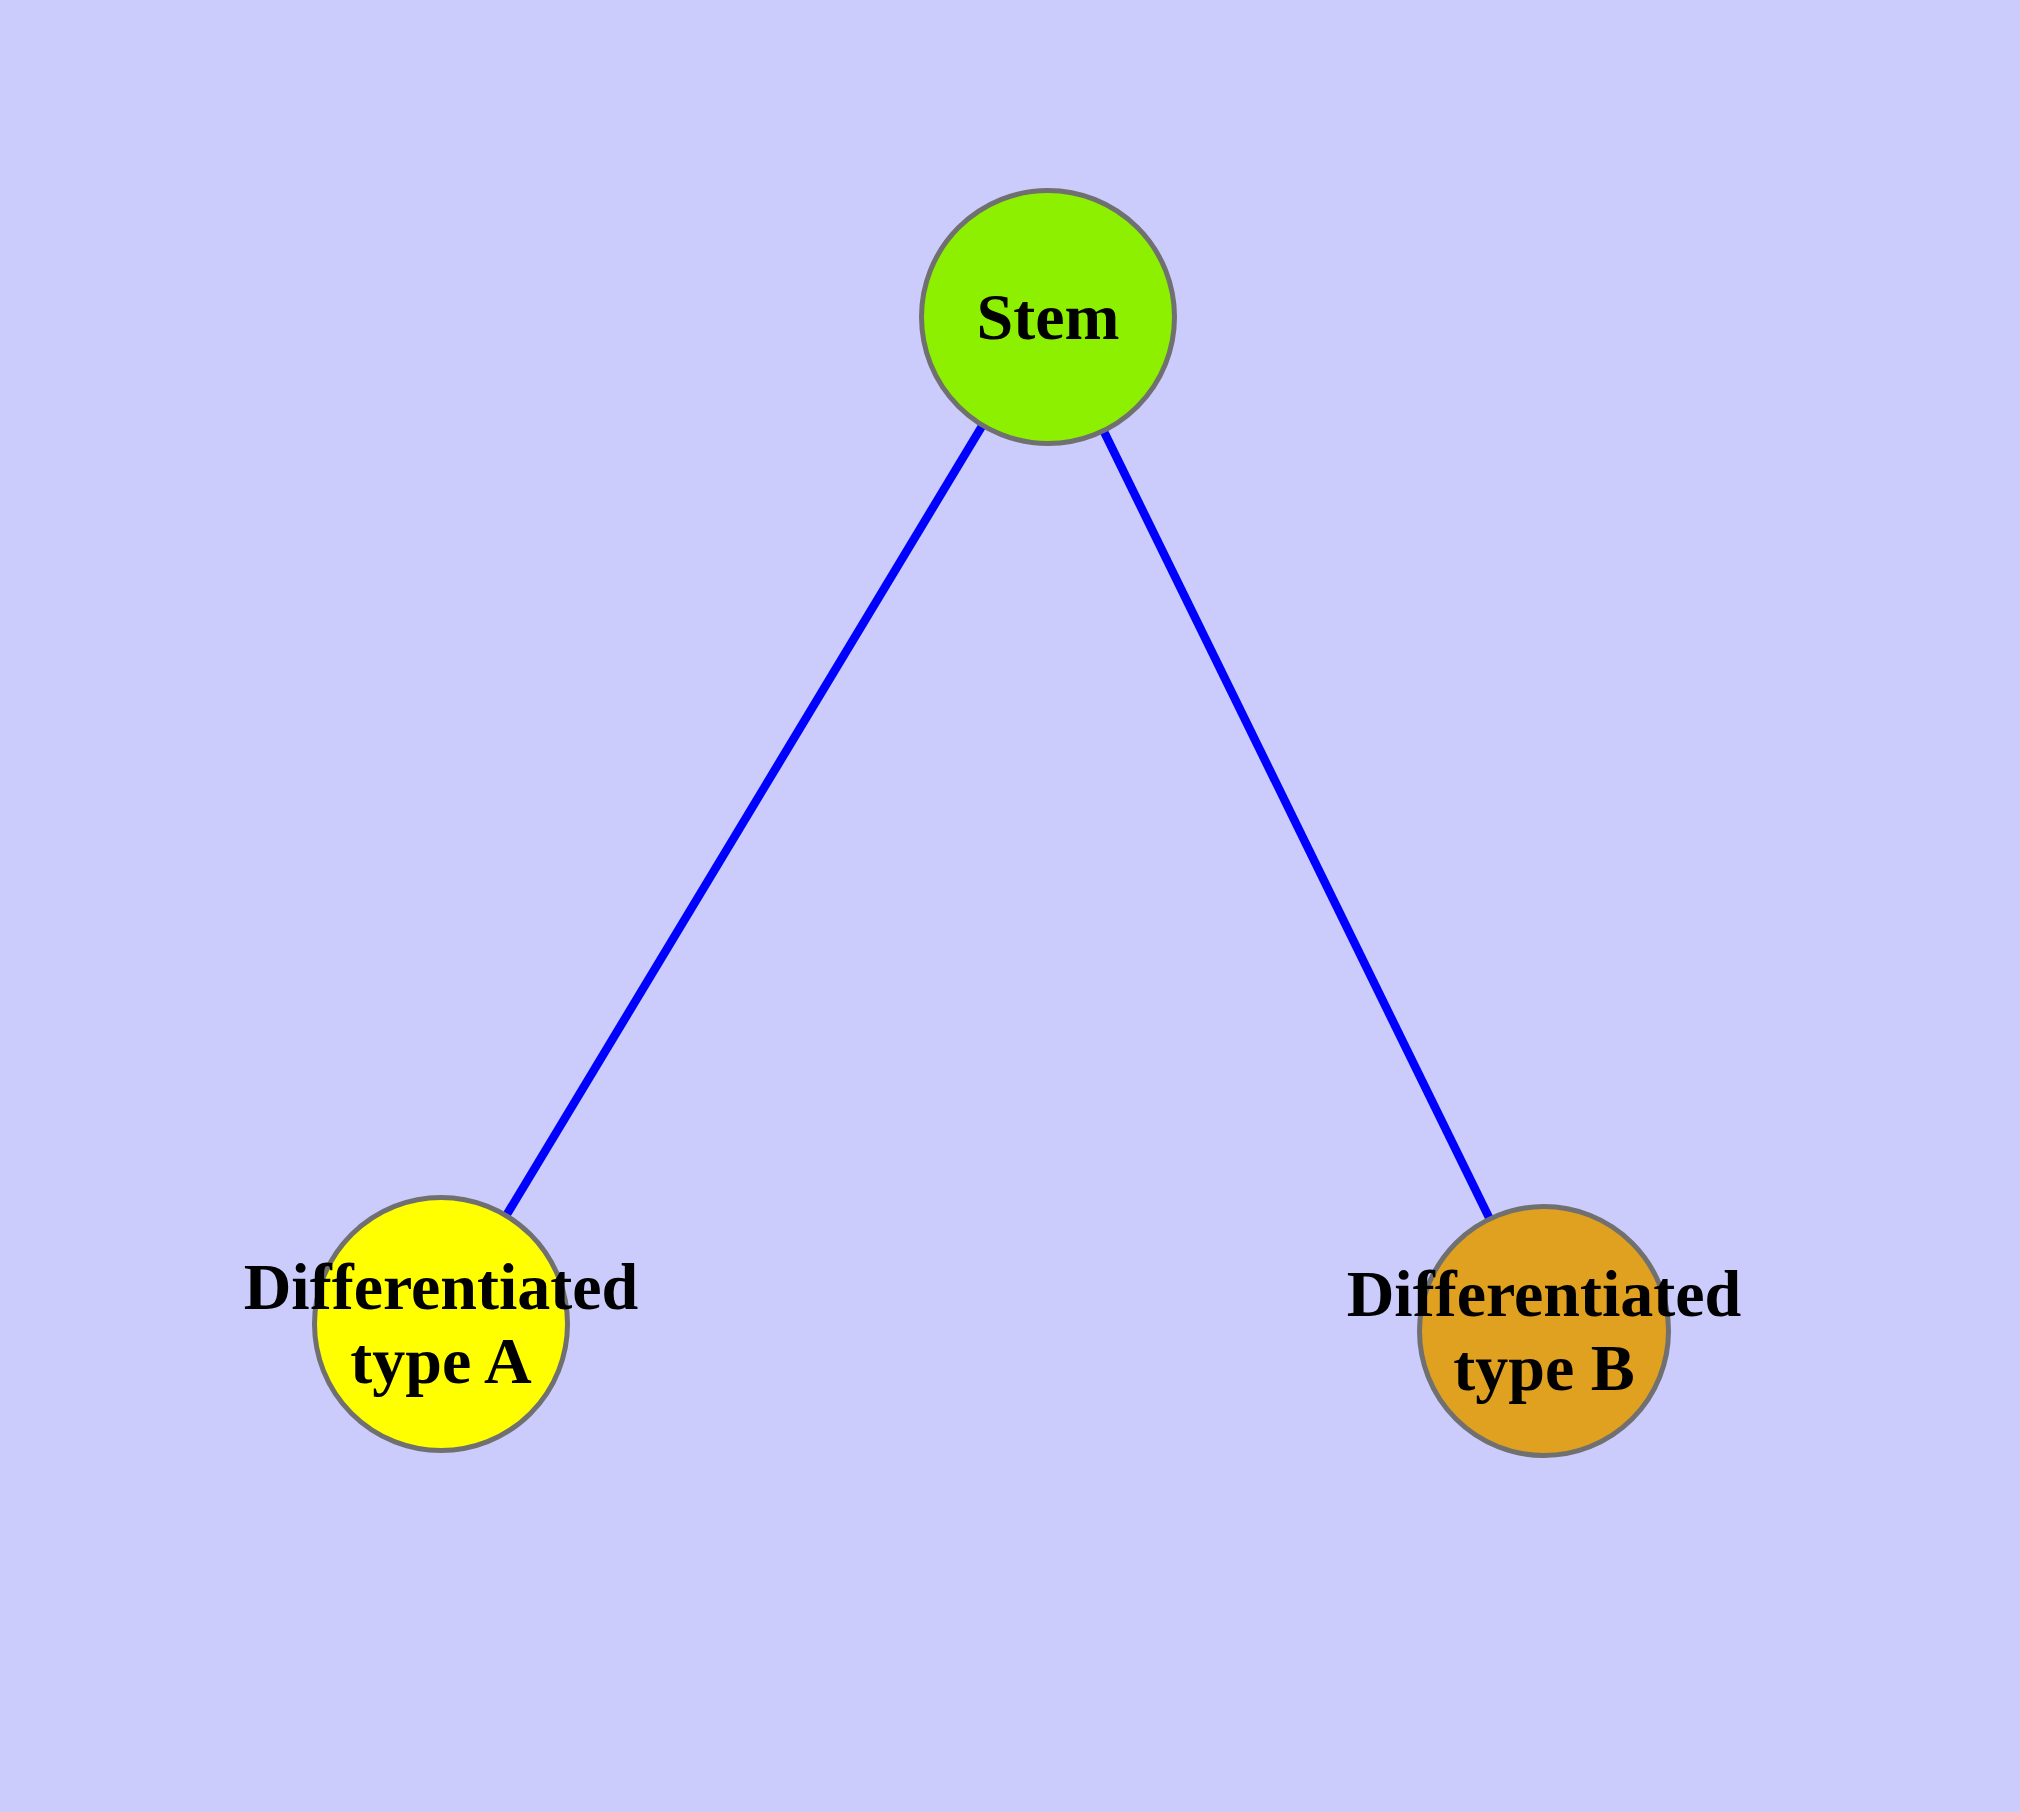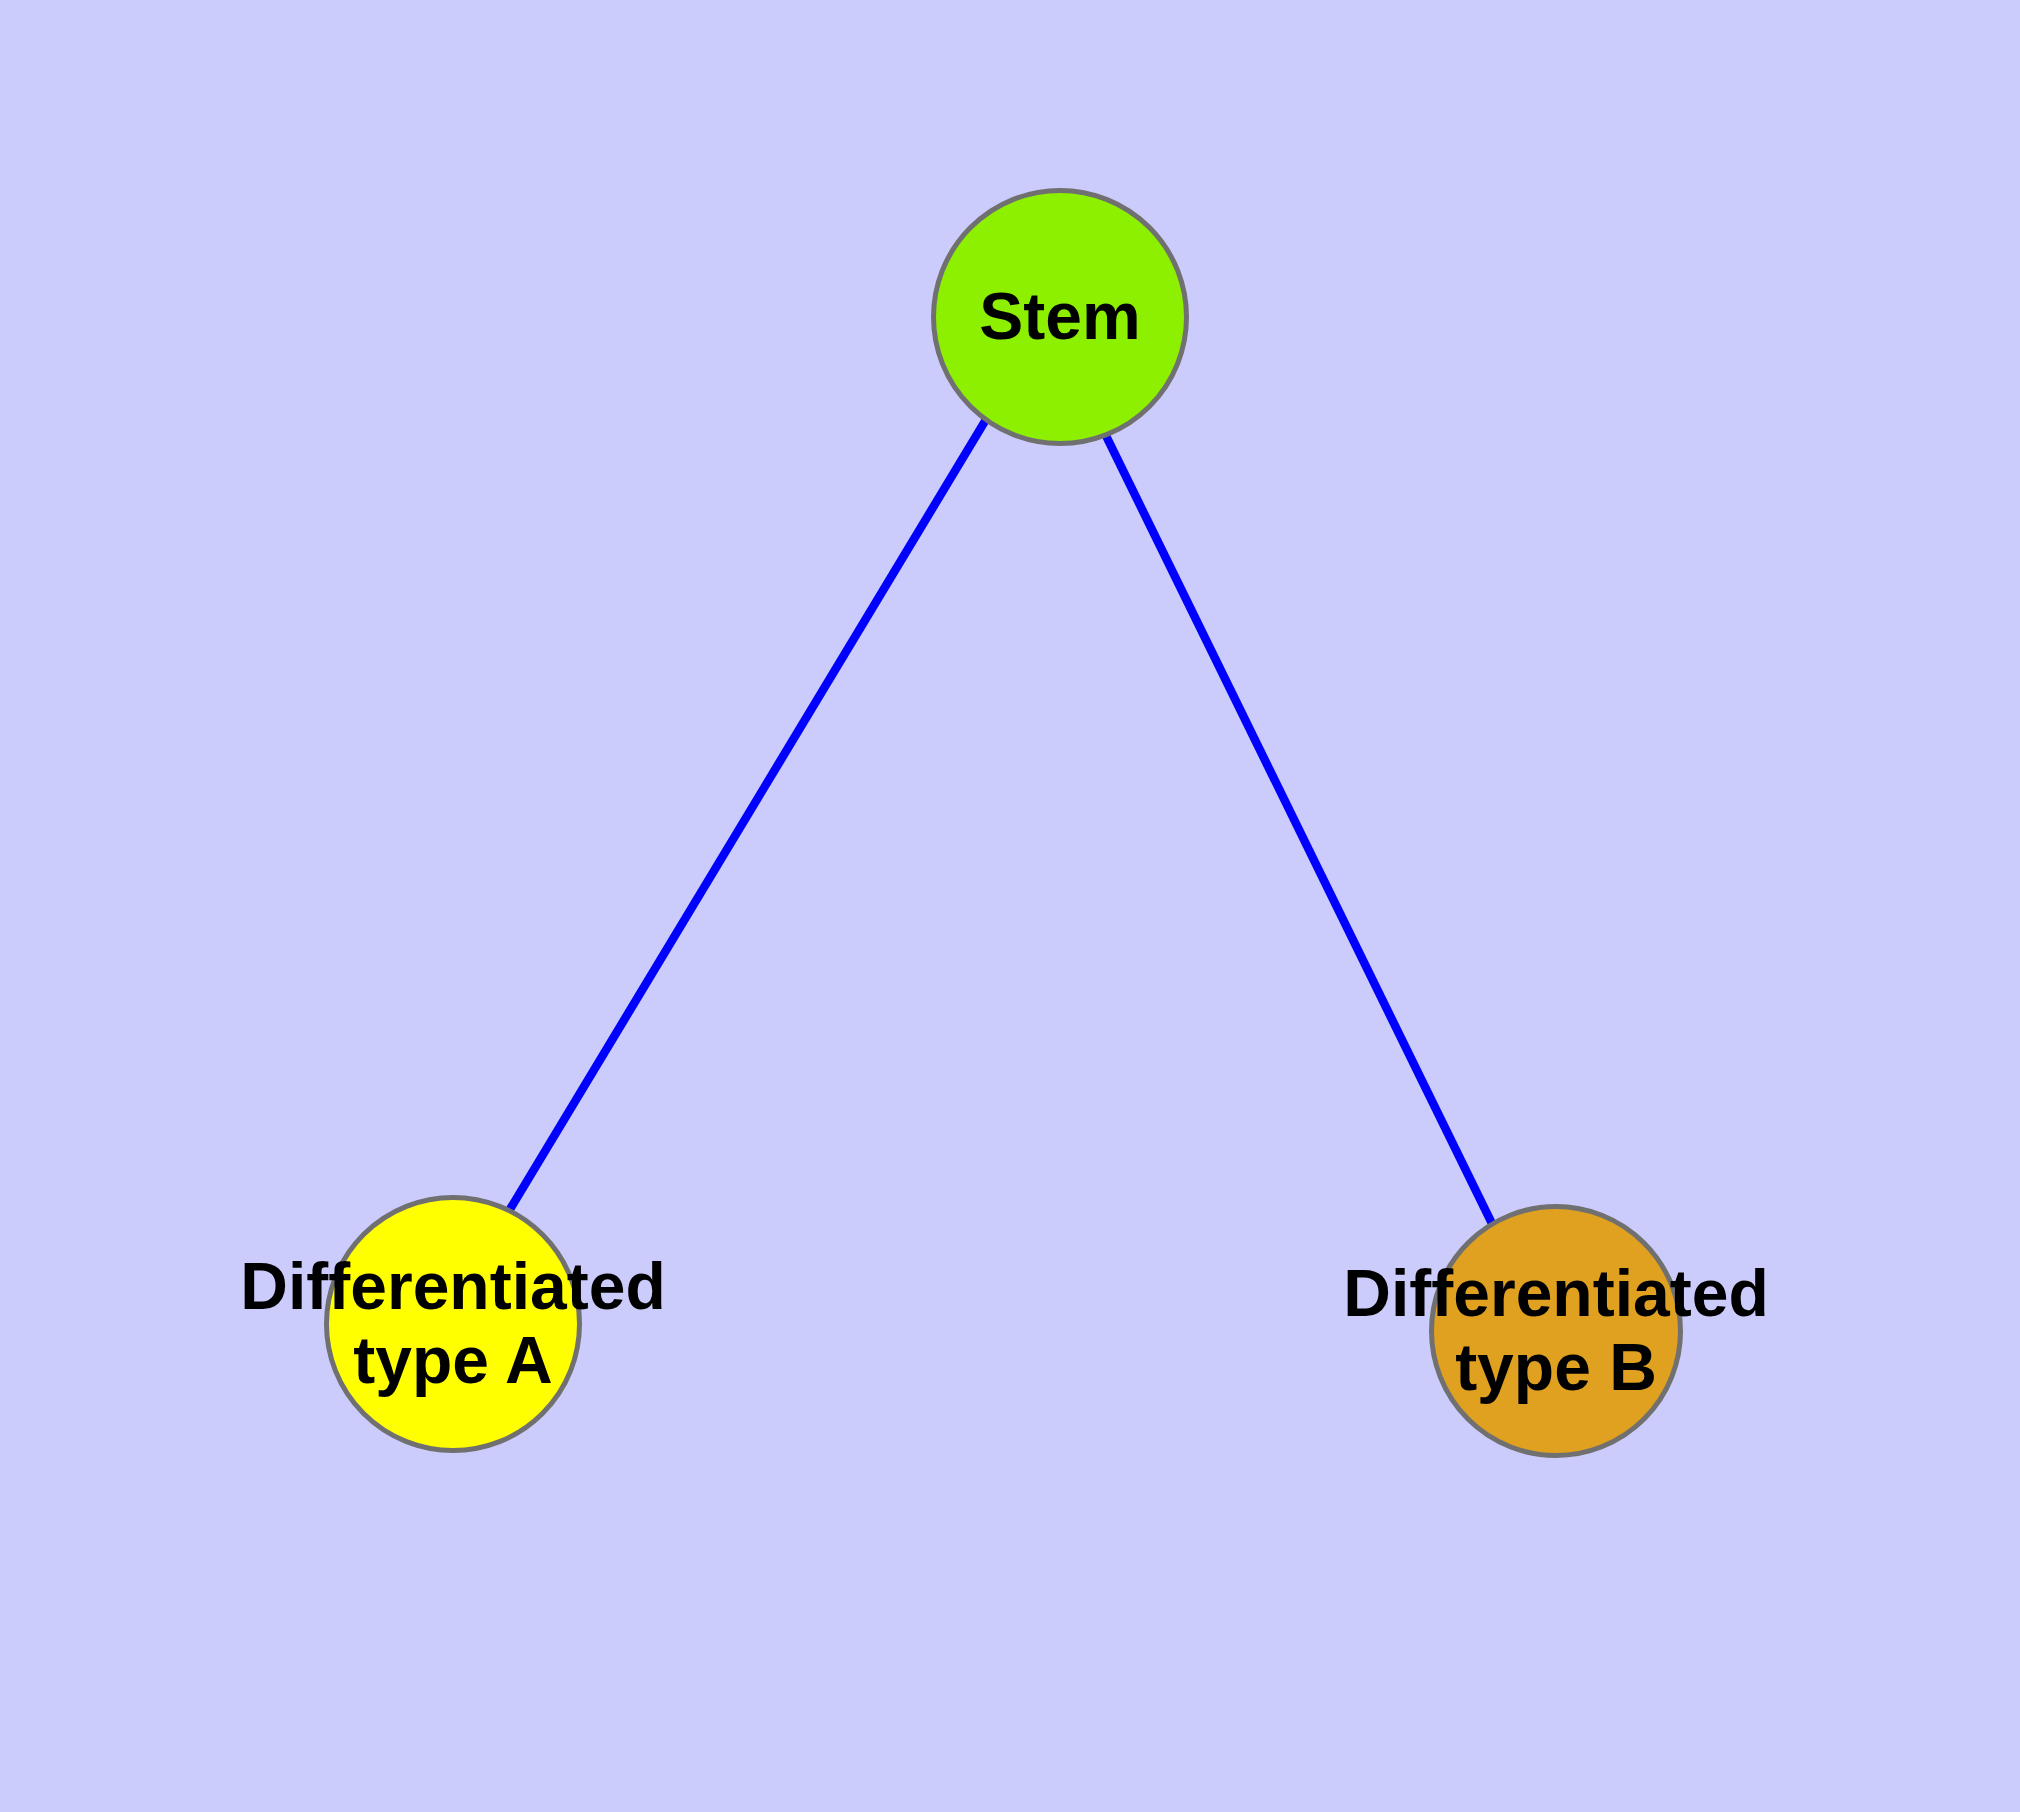--- a/index.html
+++ b/index.html
@@ -19,25 +19,26 @@
   #edge-layer {
     position: absolute;
     left: 0;
     top: 0;
     width: 2021px;
     height: 1812px;
     z-index: 1;
   }
   #node-layer {
     position: absolute;
-    left: 12px;
+    left: 0;
     top: 0;
     width: 1979px;
     height: 1812px;
     z-index: 2;
+    font-family: Liberation Serif, serif;
   }
   .node {
     position: absolute;
     border-radius: 50%;
     box-sizing: border-box;
     border: 5.1px solid #707070;
   }
   .node-label {
     position: absolute;
     text-align: center;

